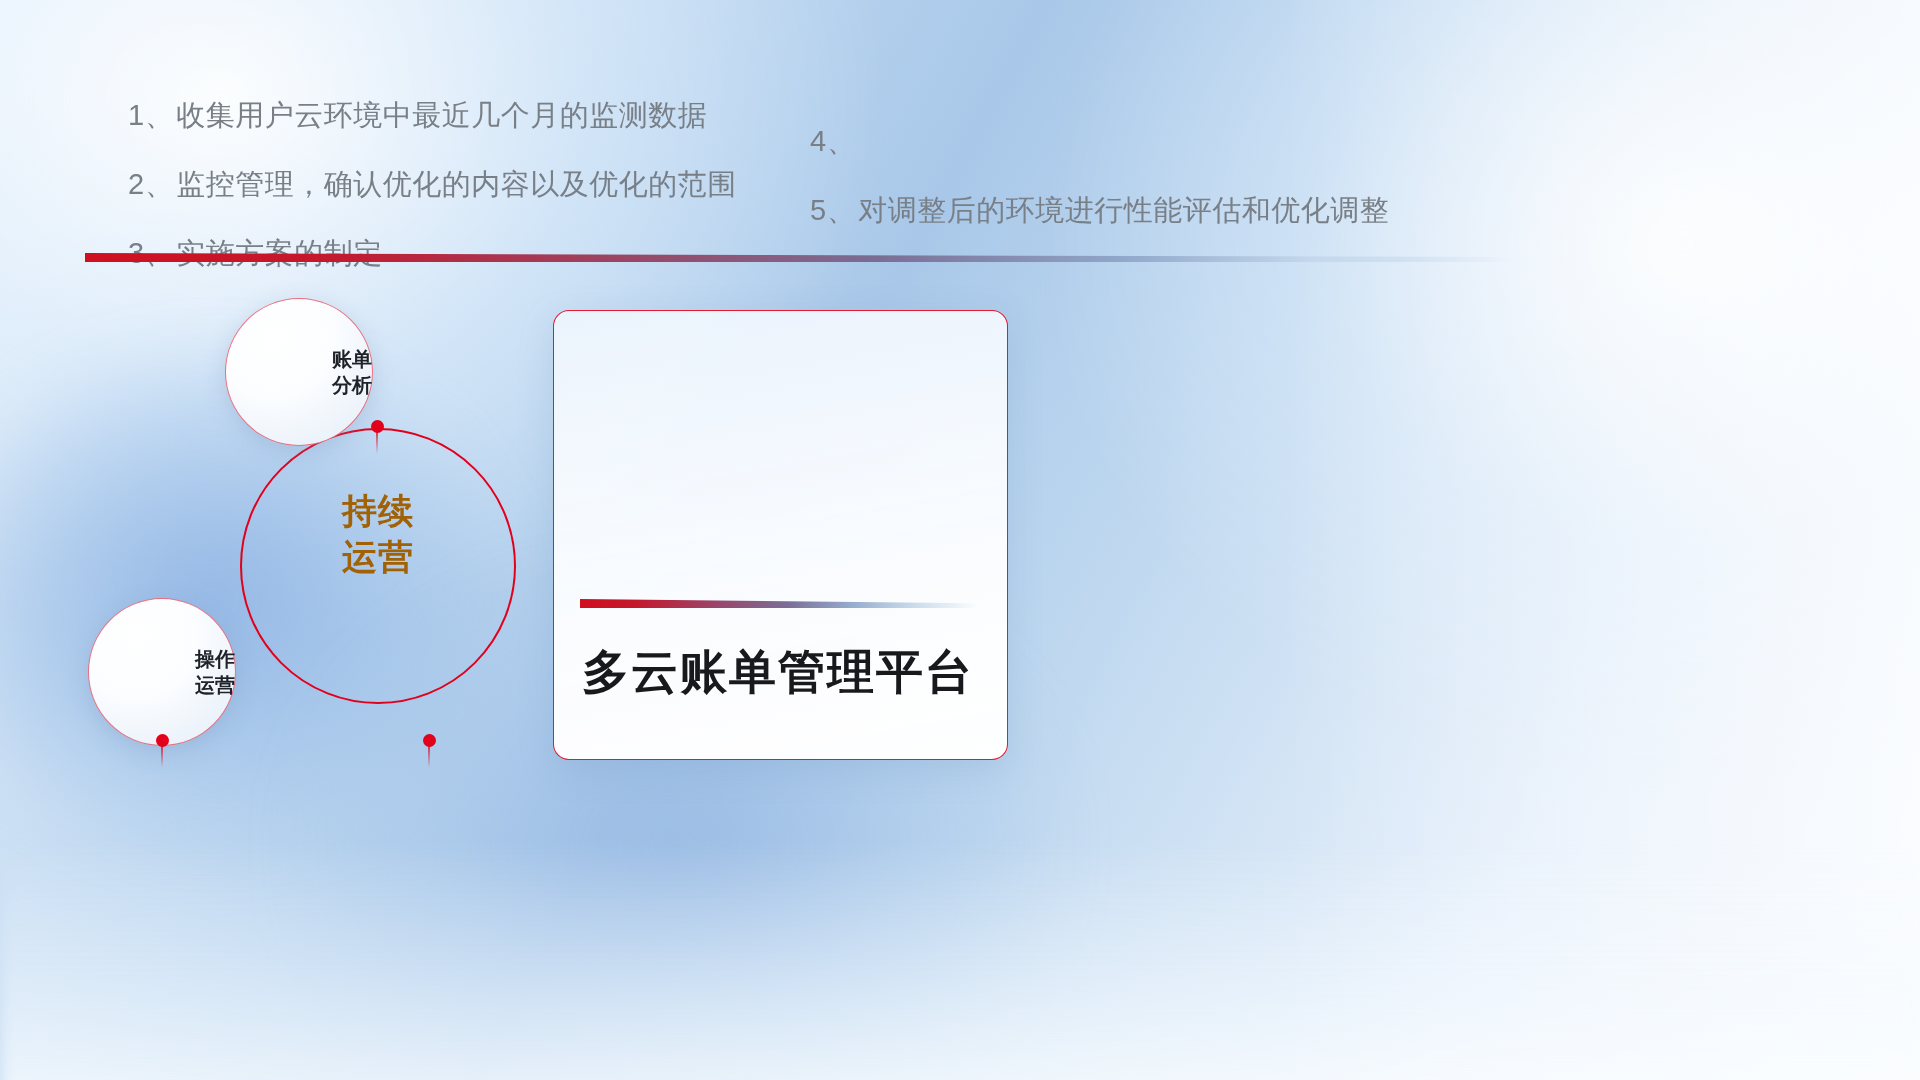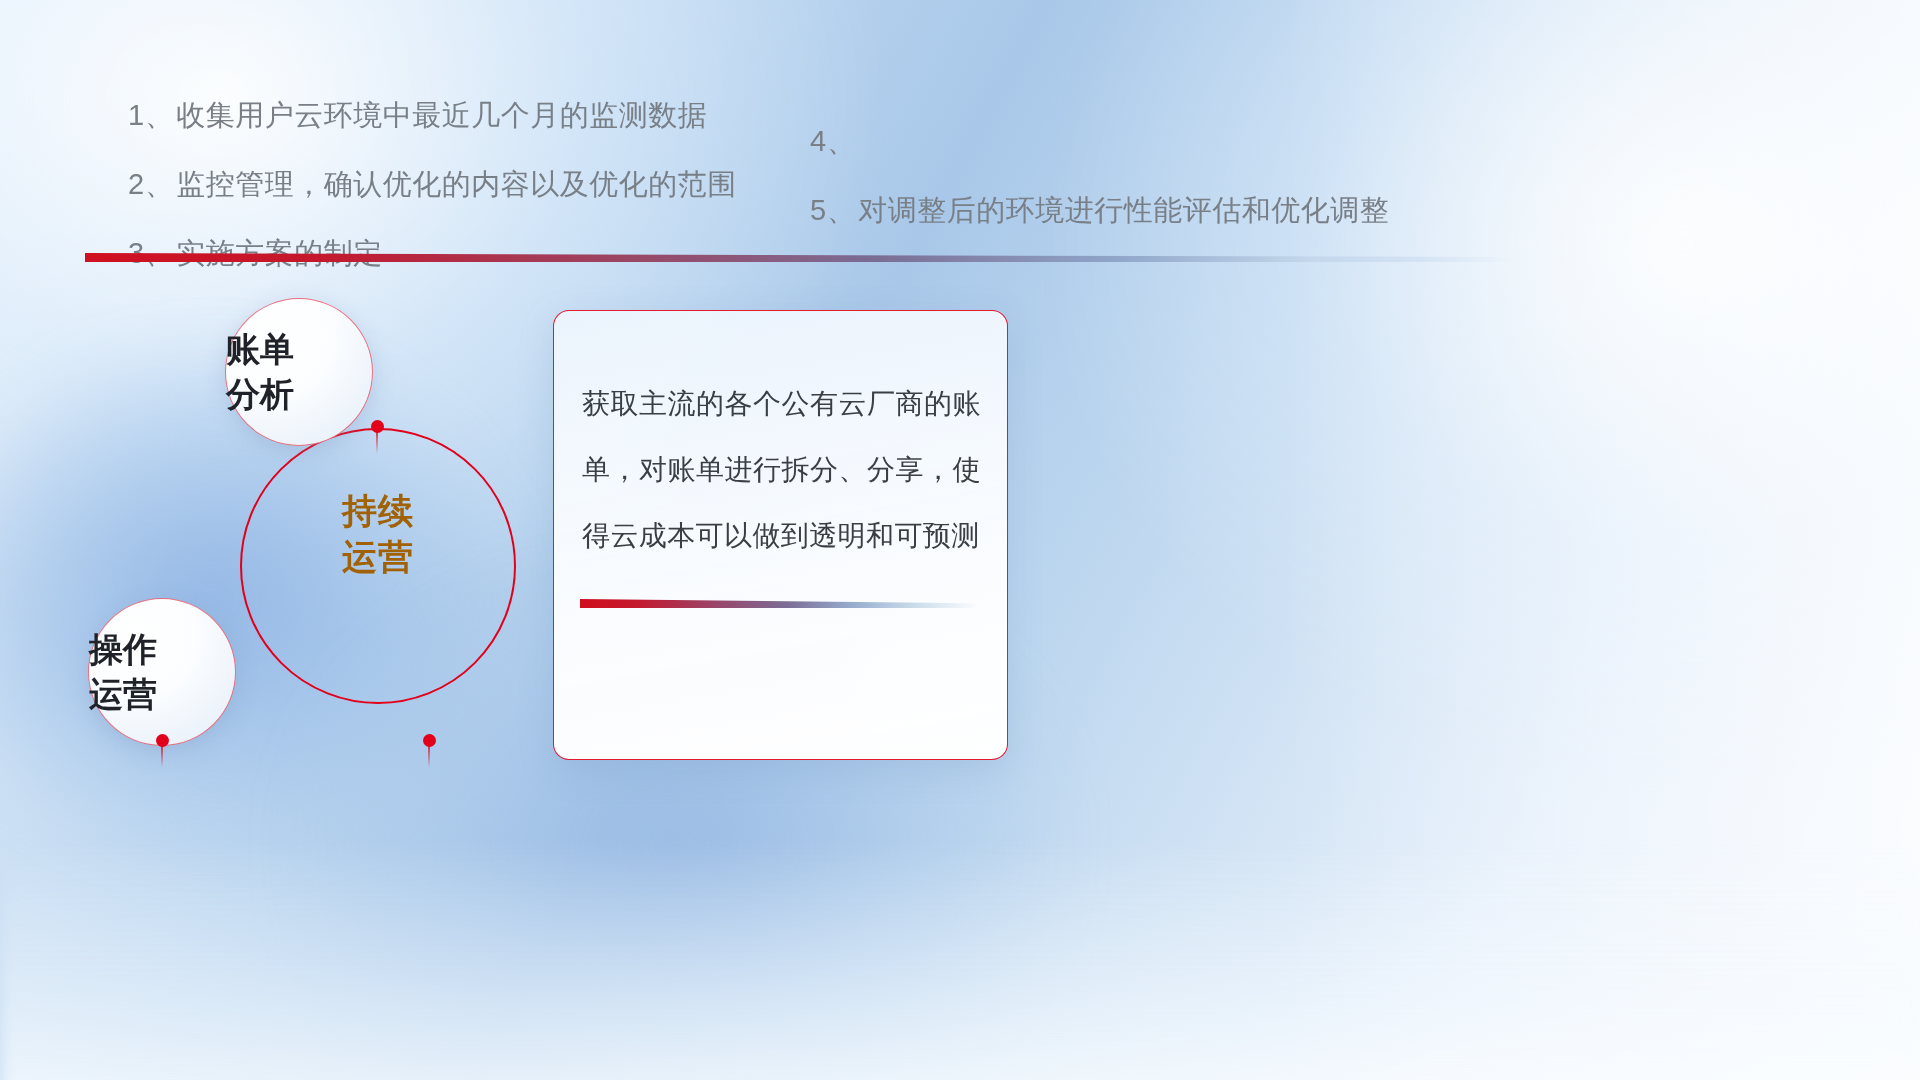--- a/index.html
+++ b/index.html
@@ -156,25 +156,25 @@
     background: radial-gradient(circle at 32% 26%,
         #ffffff 0%,
         #fbfdff 42%,
         #eef4fb 72%,
         #e4edf8 100%);
     border: 1.6px solid rgba(226,0,26,0.55);
     box-shadow: 0 6px 22px rgba(120,150,190,0.30);
     box-sizing: border-box;
     display: flex;
     flex-direction: column;
-    align-items: flex-start;
+    align-items: flex-end;
     justify-content: center;
     color: #1f2329;
     font-weight: bold;
-    font-size: 34px;
+    font-size: 20px;
     line-height: 1.32;
     text-align: center;
   }
   .bubble.top    { left: 145px; top: 10px;  width: 148px; height: 148px; }
   .bubble.left   { left: 8px;   top: 310px; width: 148px; height: 148px; }
   .bubble.right  { left: 275px; top: 310px; width: 148px; height: 148px; }
 
   .center-label {
     position: absolute;
     left: 160px; top: 200px;
@@ -326,18 +326,18 @@
 
     <div class="node-tail top"></div>
     <div class="node-tail left"></div>
     <div class="node-tail right"></div>
     <div class="node-dot top"></div>
     <div class="node-dot left"></div>
     <div class="node-dot right"></div>
   </div>
 
   <div class="card c1">
-    <div class="card-body">获取主流的各个公有云厂商的账单，对账单进行拆分、分享，使得云成本可以做到透明和可预测</div>
     <div class="card-rule"></div>
+    <div class="card-title">多云账单管理平台</div>
   </div>
 
 
 </div>
 
 </body></html>

